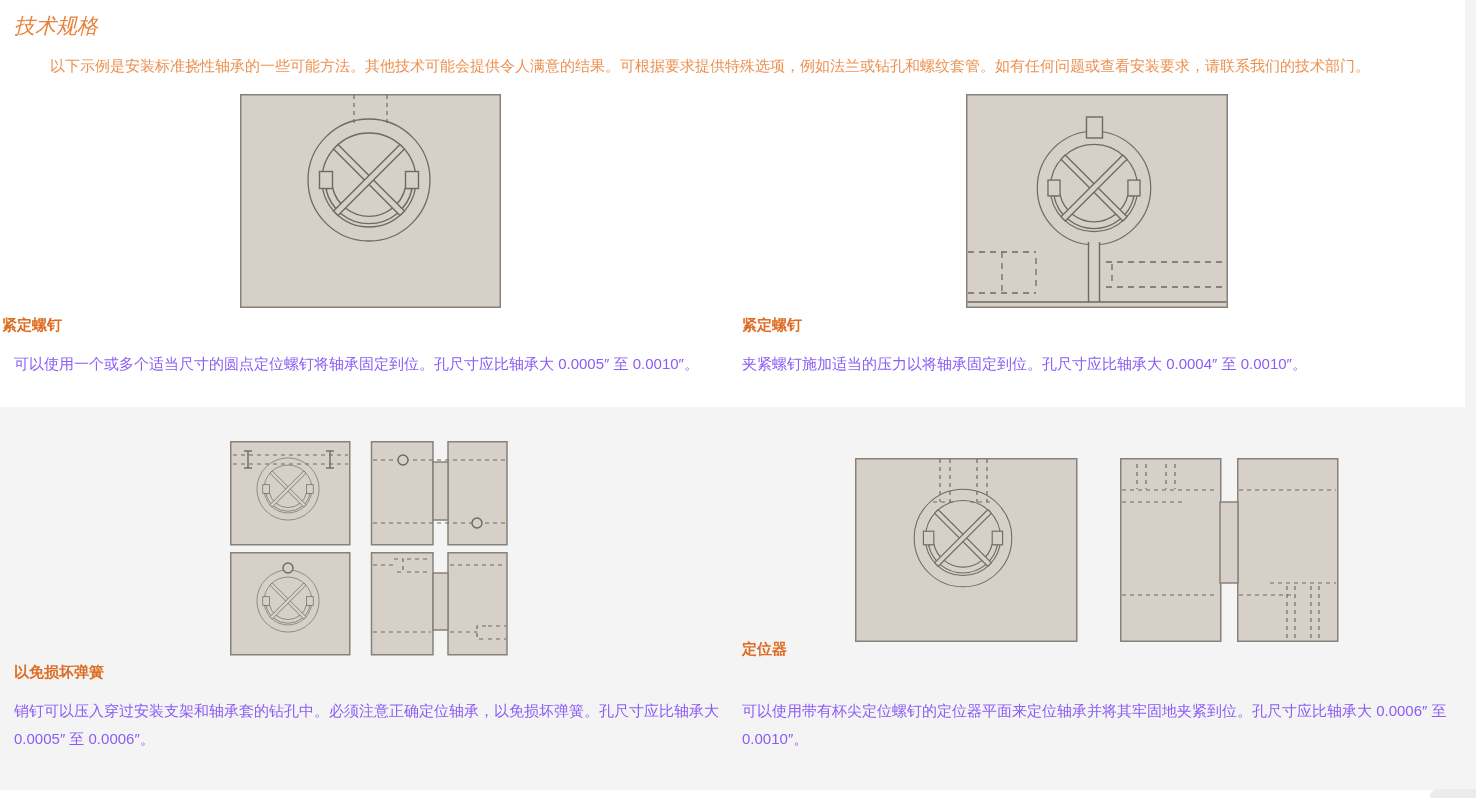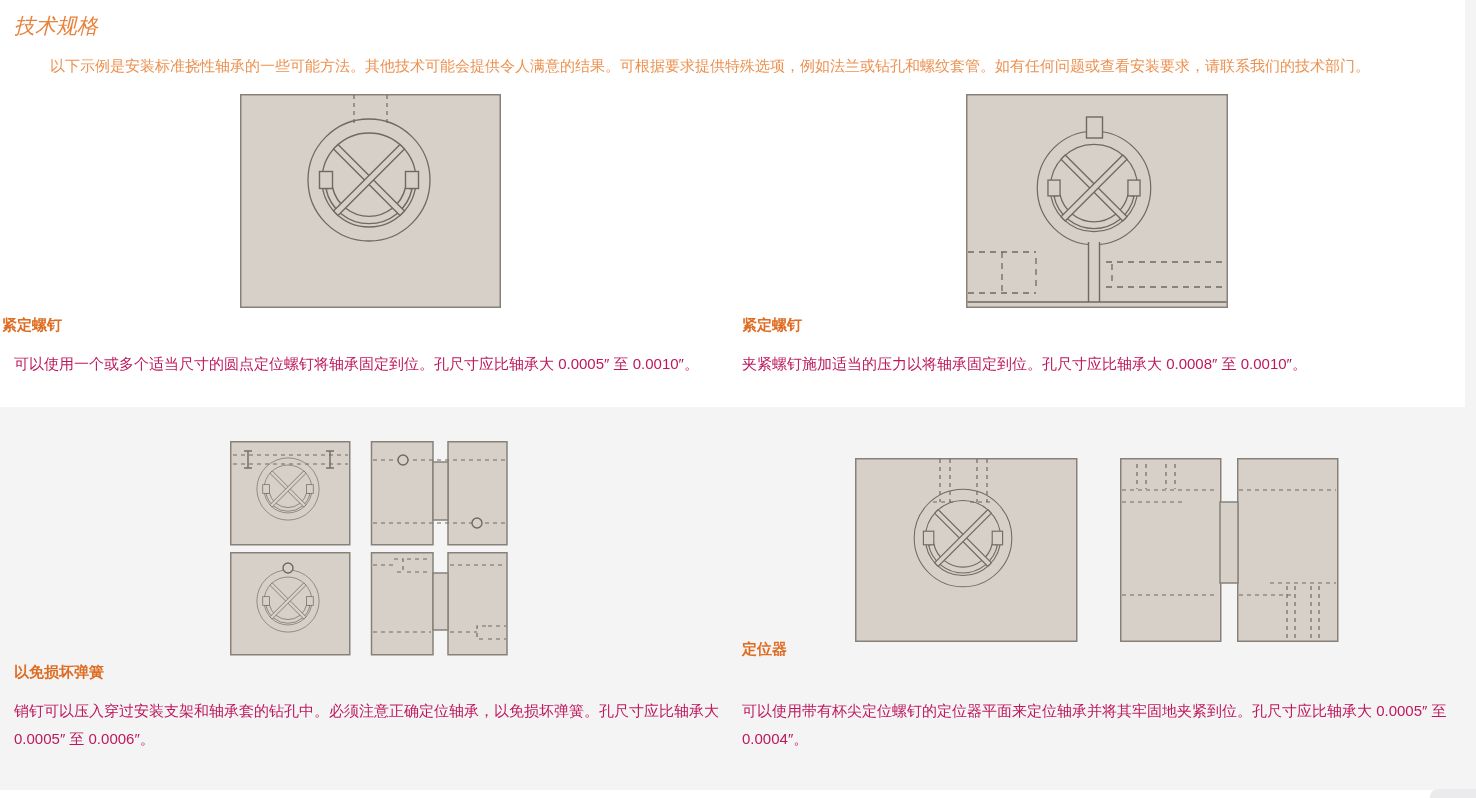--- a/index.html
+++ b/index.html
@@ -9,21 +9,21 @@
     font-family:"Liberation Sans","DejaVu Sans",sans-serif;
   }
   .section-top    { position:absolute; left:0; top:0;   width:1465px; height:407px; background:#ffffff; }
   .right-strip    { position:absolute; right:0; top:0;  width:11px;  height:407px; background:#f4f4f5; }
   .section-bottom { position:absolute; left:0; top:407px; width:1476px; height:383px; background:#f4f4f5; }
 
   .page-title { position:absolute; left:14px; top:12px; font-size:21px; font-weight:400; color:#e8823c;font-style:italic; }
   .intro      { position:absolute; left:14px; top:57px; width:1400px; font-size:15px; color:#ec9150;margin-left:36px; }
 
   .method-label { position:absolute; font-size:15px; font-weight:700; color:#de6c22; }
-  .method-desc  { position:absolute; width:714px; font-size:15px; line-height:28px; color:#be185d; }
+  .method-desc  { position:absolute; width:714px; font-size:15px; line-height:28px; color:#8b5cf6; }
 
   .lbl-1 { left:2px;  top:316px;text-align:right; }  .dsc-1 { left:14px;  top:350px; }
   .lbl-2 { left:742px; top:316px; }  .dsc-2 { left:742px; top:350px; }
   .lbl-3 { left:14px;  top:663px; }  .dsc-3 { left:14px;  top:697px; }
   .lbl-4 { left:742px; top:640px; }  .dsc-4 { left:742px; top:697px; }
 
   .fig { position:absolute; }
   .fig-1 { left:240px; top:94px; }
   .fig-2 { left:966px; top:94px; }
   .fig-3 { left:230px; top:438px; }
@@ -162,21 +162,21 @@
     <line x1="440" y1="128" x2="440" y2="181"></line>
     <line x1="456" y1="128" x2="456" y2="181"></line>
     <line x1="464" y1="128" x2="464" y2="181"></line>
   </g>
 </svg>
 
 <h3 class="method-label lbl-1">紧定螺钉</h3>
 <p class="method-desc dsc-1">可以使用一个或多个适当尺寸的圆点定位螺钉将轴承固定到位。孔尺寸应比轴承大 0.0005″ 至 0.0010″。</p>
 
 <h3 class="method-label lbl-2">紧定螺钉</h3>
-<p class="method-desc dsc-2">夹紧螺钉施加适当的压力以将轴承固定到位。孔尺寸应比轴承大 0.0008″ 至 0.0010″。</p>
+<p class="method-desc dsc-2">夹紧螺钉施加适当的压力以将轴承固定到位。孔尺寸应比轴承大 0.0004″ 至 0.0010″。</p>
 
 <h3 class="method-label lbl-3">以免损坏弹簧</h3>
 <p class="method-desc dsc-3">销钉可以压入穿过安装支架和轴承套的钻孔中。必须注意正确定位轴承，以免损坏弹簧。孔尺寸应比轴承大 0.0005″ 至 0.0006″。</p>
 
 <h3 class="method-label lbl-4">定位器</h3>
-<p class="method-desc dsc-4">可以使用带有杯尖定位螺钉的定位器平面来定位轴承并将其牢固地夹紧到位。孔尺寸应比轴承大 0.0005″ 至 0.0004″。</p>
+<p class="method-desc dsc-4">可以使用带有杯尖定位螺钉的定位器平面来定位轴承并将其牢固地夹紧到位。孔尺寸应比轴承大 0.0006″ 至 0.0010″。</p>
 
 <button class="scroll-top" aria-label="scroll"></button>
 
 </body></html>

